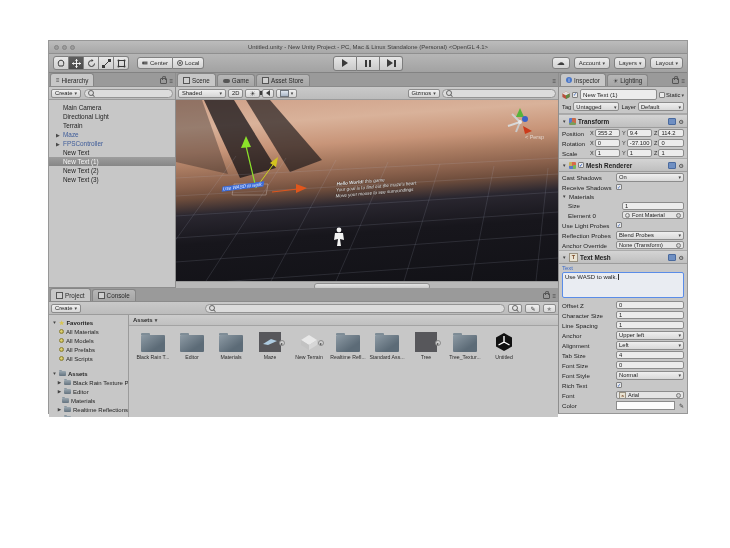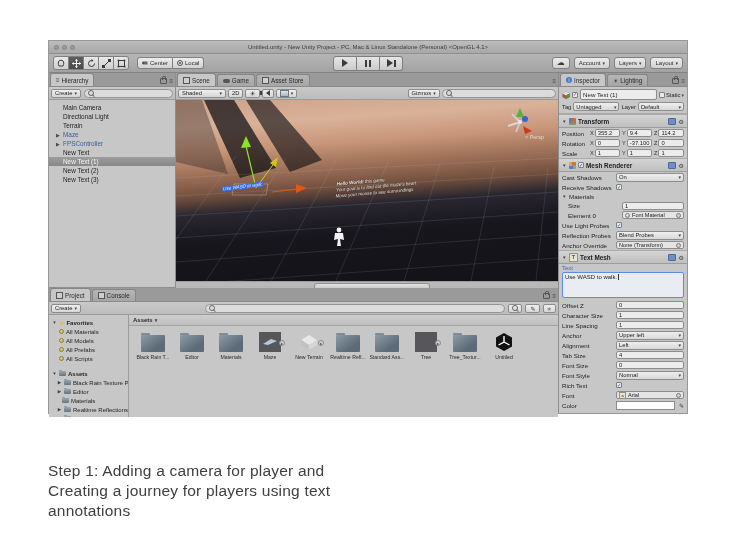--- a/index.html
+++ b/index.html
@@ -846,14 +846,13 @@
               <span class="lbl">Color</span>
               <span class="swatch"></span>
               <span class="dropper">✎</span>
             </div>
 
         </div>
       </div>
     </div>
   </div>
 
-  <div class="caption">Step 1: Adding a camera for player and Creating a journey for players using text annotations</div>
 </div>
 
 </body></html>

